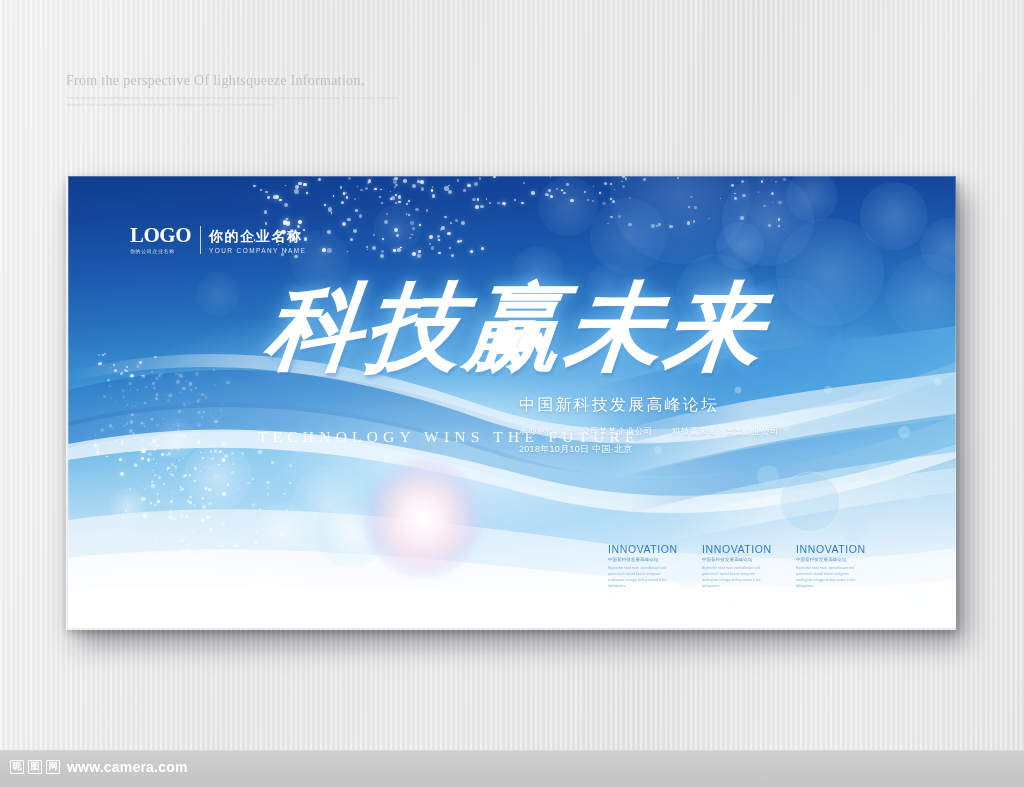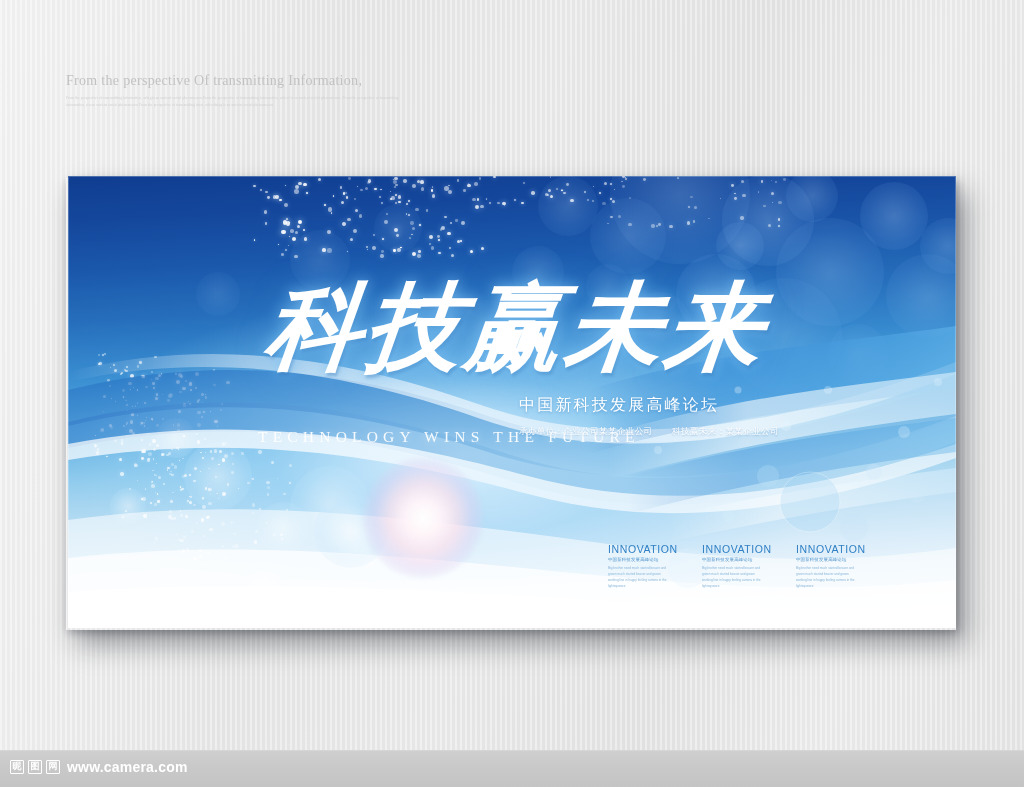--- a/index.html
+++ b/index.html
@@ -214,21 +214,21 @@
     font-size:10.5px; padding:2px 6px; letter-spacing:.2px;
     white-space:nowrap;
   }
 </style>
 </head>
 <body>
 
 <div id="page">
 
   <div id="notes">
-    <div class="en">From the perspective Of transmitting Information,</div>
+    <div class="en">From the perspective Of lightsqueeze Information,</div>
     <div class="micro">From the perspective of transmitting information, adregin an ancient social phenomenon.From the perspective of transmitting information, advert is an ancient social phenomenon. From the perspective of transmitting information, sin an ancient social phenomenon.From the perspective of transmitting infor, advertising is an ancient social phenomenon.</div>
   </div>
 
   <div id="poster-shadow"></div>
 
   <div id="poster">
 
     <div class="layer" id="bokeh-layer">
         <div class="bokeh" style="left: 542px; top: -52px; width: 140px; height: 140px; background: radial-gradient(circle, rgba(190, 225, 255, 0.21) 0%, rgba(150, 200, 250, 0.1) 55%, rgba(150, 200, 250, 0) 100%);"></div>
         <div class="bokeh" style="left: 654px; top: -2px; width: 92px; height: 92px; background: radial-gradient(circle, rgba(190, 225, 255, 0.25) 0%, rgba(150, 200, 250, 0.12) 55%, rgba(150, 200, 250, 0) 100%);"></div>
@@ -842,32 +842,44 @@
         <circle cx="836" cy="256" r="6" fill="#e8f6ff" opacity=".5"></circle>
         <circle cx="670" cy="214" r="3.5" fill="#eaf7ff" opacity=".6"></circle>
         <circle cx="870" cy="206" r="4" fill="#eaf7ff" opacity=".5"></circle>
         <circle cx="590" cy="274" r="4" fill="#eaf7ff" opacity=".5"></circle>
       </g>
     </svg>
 
     <div id="flare2"></div>
     <div id="flare"></div>
 
+    <div class="pc" id="logo">
+      <div class="mark">
+        <div class="word">LOGO</div>
+        <div class="sub">你的公司企业名称</div>
+      </div>
+      <div class="divider"></div>
+      <div class="names">
+        <div class="cn">你的企业名称</div>
+        <div class="en">YOUR COMPANY NAME</div>
+      </div>
+    </div>
 
     <div class="pc" id="headline">科技赢未来</div>
 
     <div class="pc" id="tagline">TECHNOLOGY WINS THE FUTURE</div>
 
     <div class="pc" id="evt">
       <div class="cn">中国新科技发展高峰论坛</div>
       <div class="org">
         <span>承办单位：企业公司某某企业公司</span>
         <span class="gap"></span>
         <span>科技赢未来：某某企业公司</span>
       </div>
+      <div class="date">2018年10月10日 中国·北京</div>
     </div>
 
     <div class="pc" id="innov">
       <div class="inv">
         <div class="t">INNOVATION</div>
         <div class="s">中国新科技发展高峰论坛</div>
         <div class="p">Big brother need much started beaver and grown much started beaver and grown working line in happy feeling camera in the lightsqueeze</div>
       </div>
       <div class="inv">
         <div class="t">INNOVATION</div>

